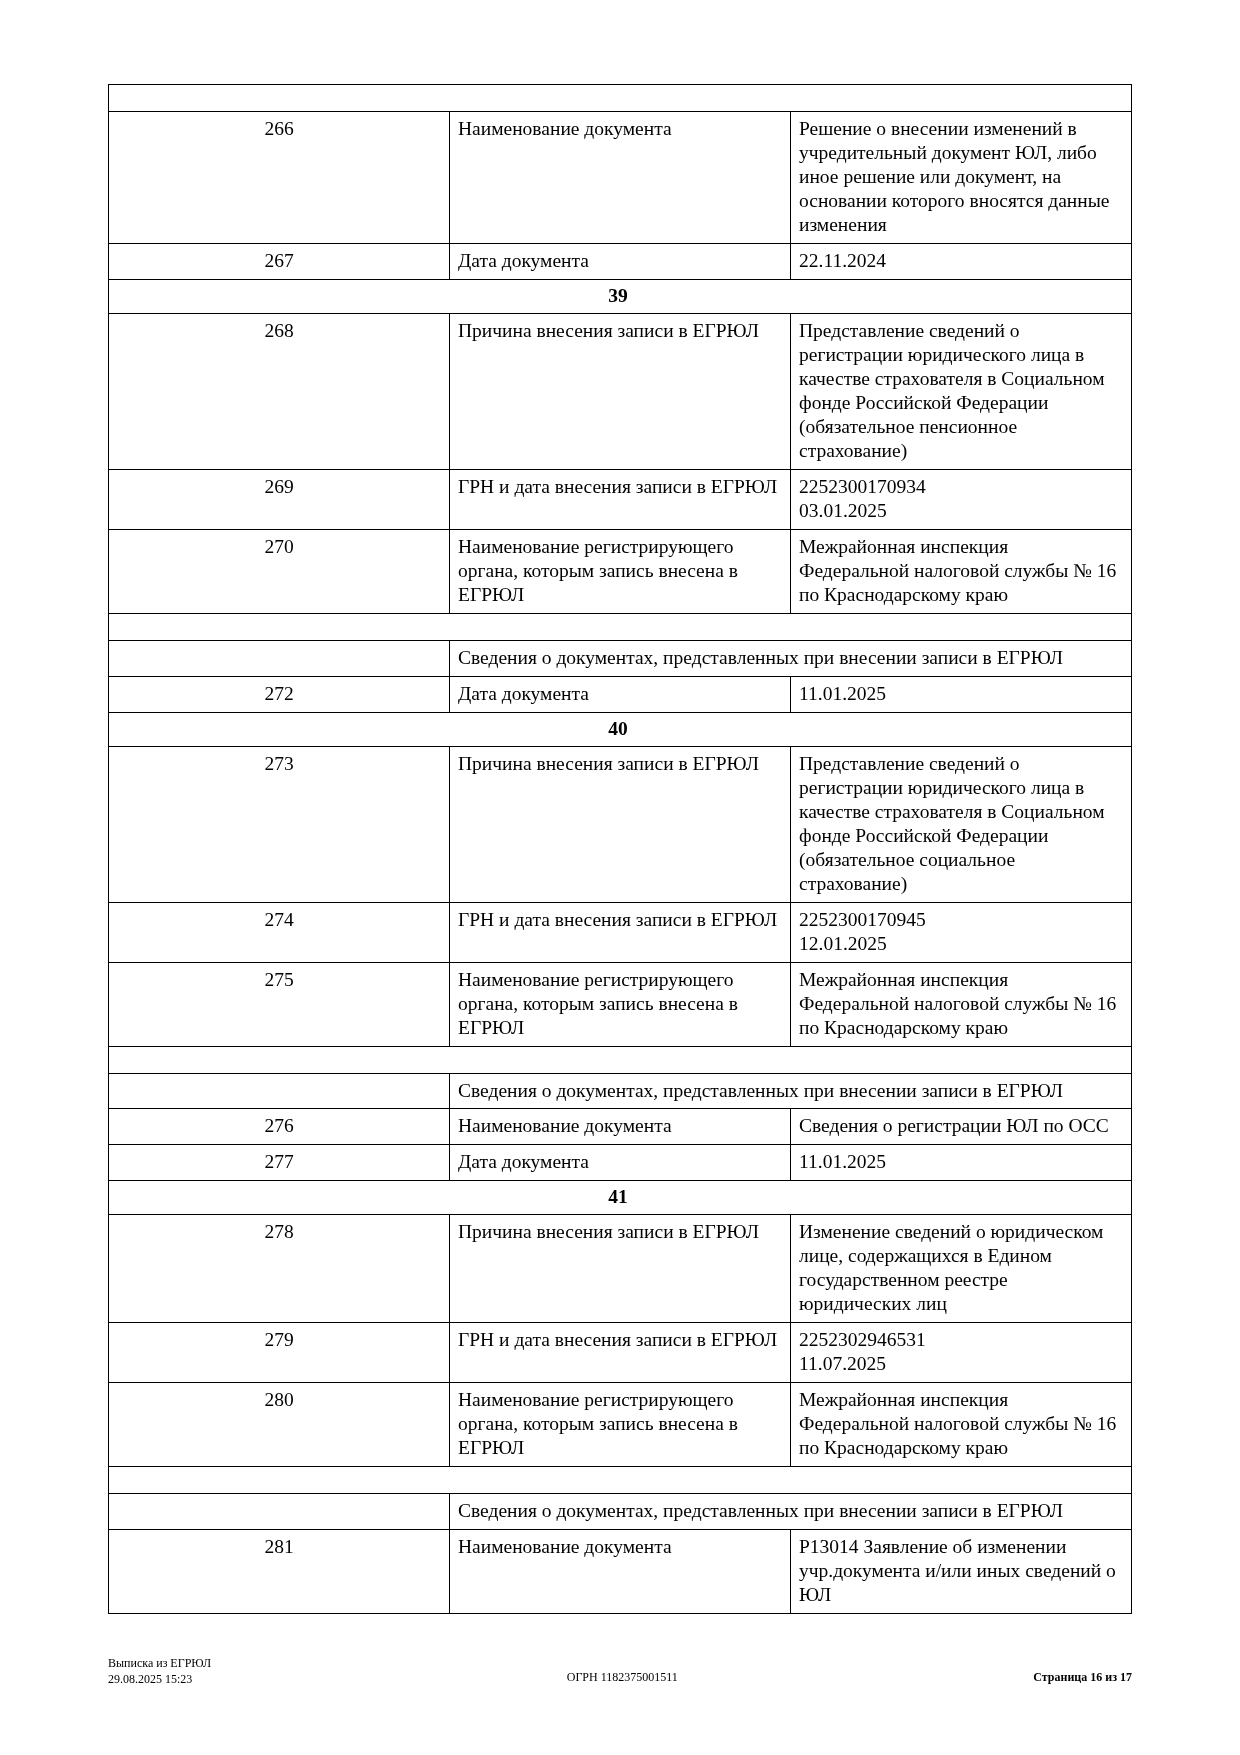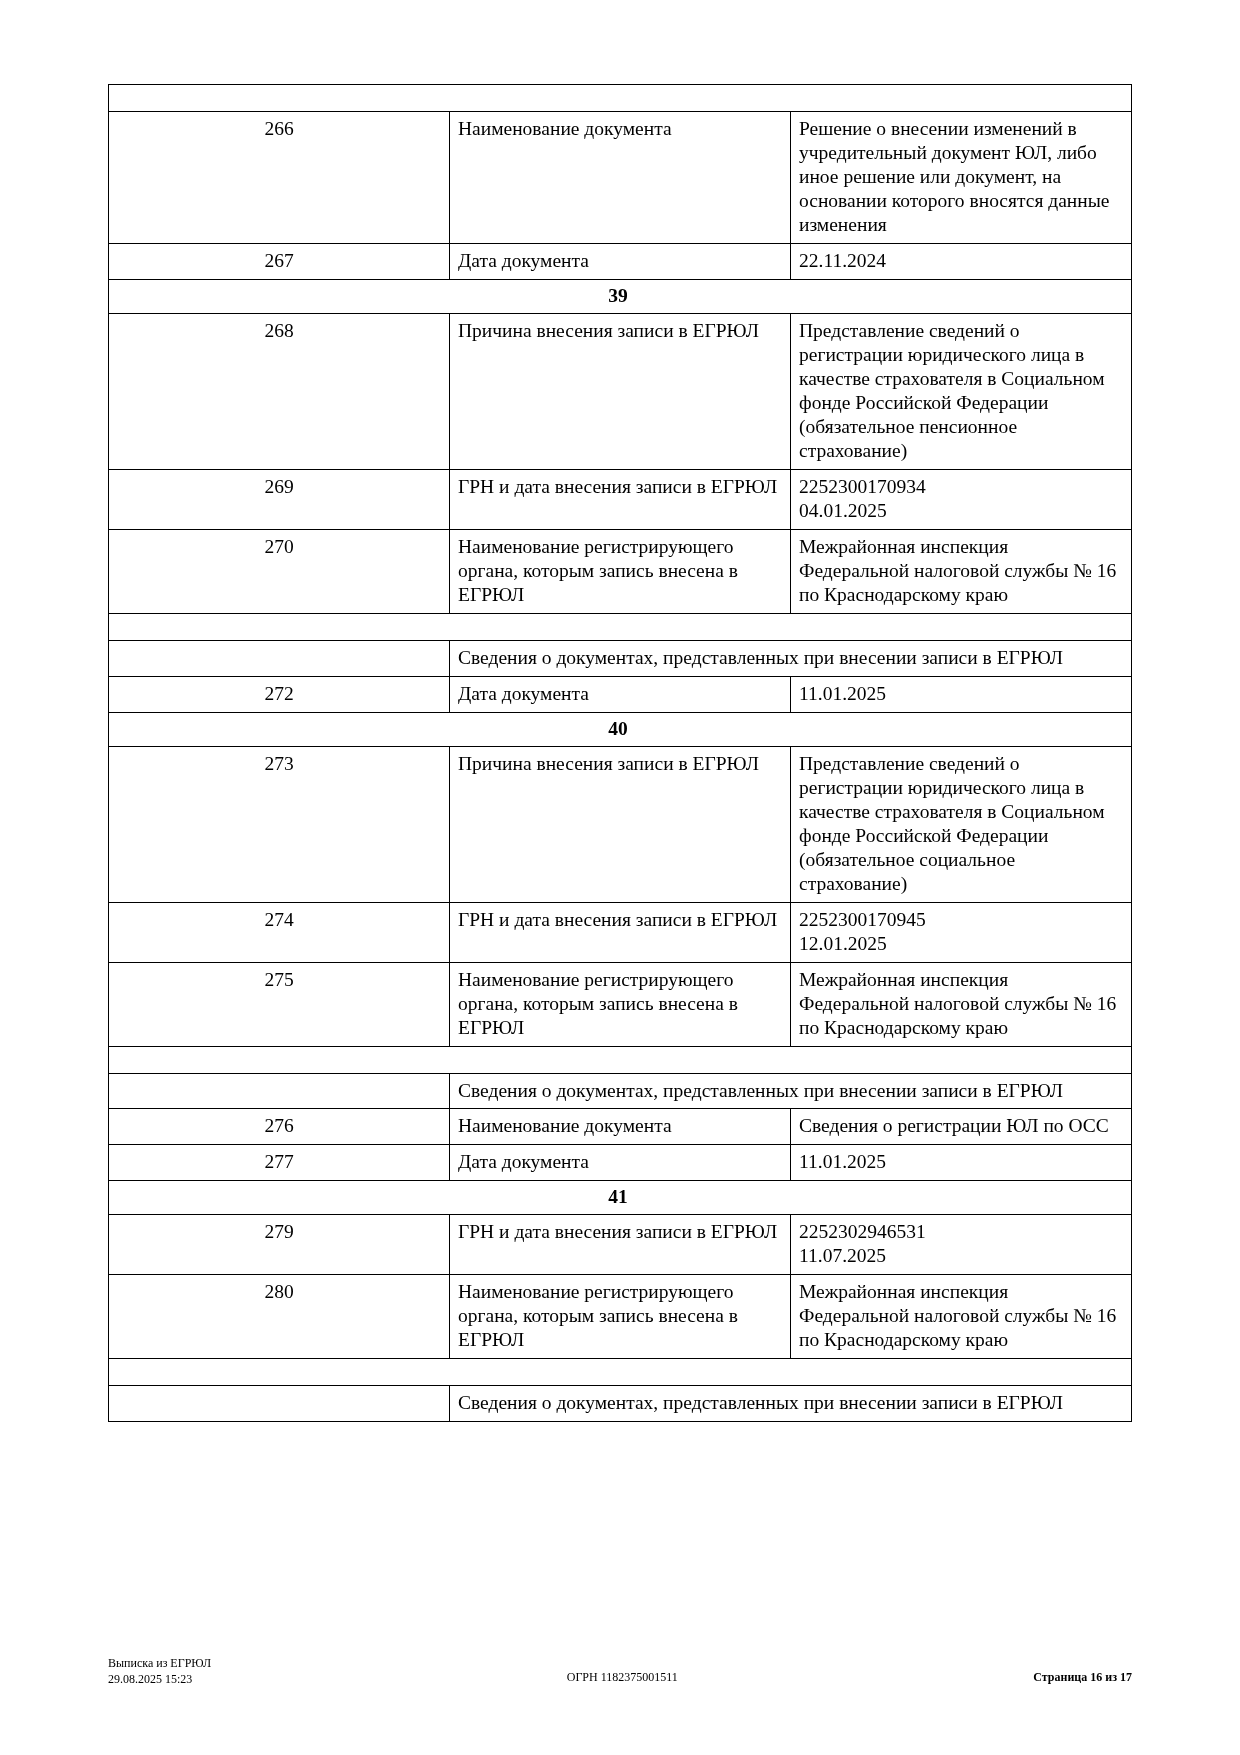--- a/index.html
+++ b/index.html
@@ -115,21 +115,21 @@
         </tr>
         <tr>
           <td class="c-num">268</td>
           <td class="c-label">Причина внесения записи в ЕГРЮЛ</td>
           <td class="c-value nowrap-lines">Представление сведений о регистрации юридического лица в качестве страхователя в Социальном фонде Российской Федерации (обязательное пенсионное страхование)</td>
         </tr>
         <tr>
           <td class="c-num">269</td>
           <td class="c-label">ГРН и дата внесения записи в ЕГРЮЛ</td>
           <td class="c-value nowrap-lines">2252300170934
-04.01.2025</td>
+03.01.2025</td>
         </tr>
         <tr>
           <td class="c-num">270</td>
           <td class="c-label">Наименование регистрирующего органа, которым запись внесена в ЕГРЮЛ</td>
           <td class="c-value nowrap-lines">Межрайонная инспекция Федеральной налоговой службы № 16 по Краснодарскому краю</td>
         </tr>
         <tr class="spacer">
           <td colspan="3"></td>
         </tr>
         <tr class="section">
@@ -174,36 +174,46 @@
         </tr>
         <tr>
           <td class="c-num">277</td>
           <td class="c-label">Дата документа</td>
           <td class="c-value nowrap-lines">11.01.2025</td>
         </tr>
         <tr class="group">
           <td colspan="3">41</td>
         </tr>
         <tr>
+          <td class="c-num">278</td>
+          <td class="c-label">Причина внесения записи в ЕГРЮЛ</td>
+          <td class="c-value nowrap-lines">Изменение сведений о юридическом лице, содержащихся в Едином государственном реестре юридических лиц</td>
+        </tr>
+        <tr>
           <td class="c-num">279</td>
           <td class="c-label">ГРН и дата внесения записи в ЕГРЮЛ</td>
           <td class="c-value nowrap-lines">2252302946531
 11.07.2025</td>
         </tr>
         <tr>
           <td class="c-num">280</td>
           <td class="c-label">Наименование регистрирующего органа, которым запись внесена в ЕГРЮЛ</td>
           <td class="c-value nowrap-lines">Межрайонная инспекция Федеральной налоговой службы № 16 по Краснодарскому краю</td>
         </tr>
         <tr class="spacer">
           <td colspan="3"></td>
         </tr>
         <tr class="section">
           <td class="c-num"></td>
           <td colspan="2">Сведения о документах, представленных при внесении записи в ЕГРЮЛ</td>
+        </tr>
+        <tr>
+          <td class="c-num">281</td>
+          <td class="c-label">Наименование документа</td>
+          <td class="c-value nowrap-lines">Р13014 Заявление об изменении учр.документа и/или иных сведений о ЮЛ</td>
         </tr>
       </tbody>
   </table>
 
   <div class="footer">
     <div class="footer-row">
       <div class="footer-left">Выписка из ЕГРЮЛ
 29.08.2025 15:23</div>
       <div class="footer-center">ОГРН 1182375001511</div>
       <div class="footer-right">Страница 16 из 17</div>

